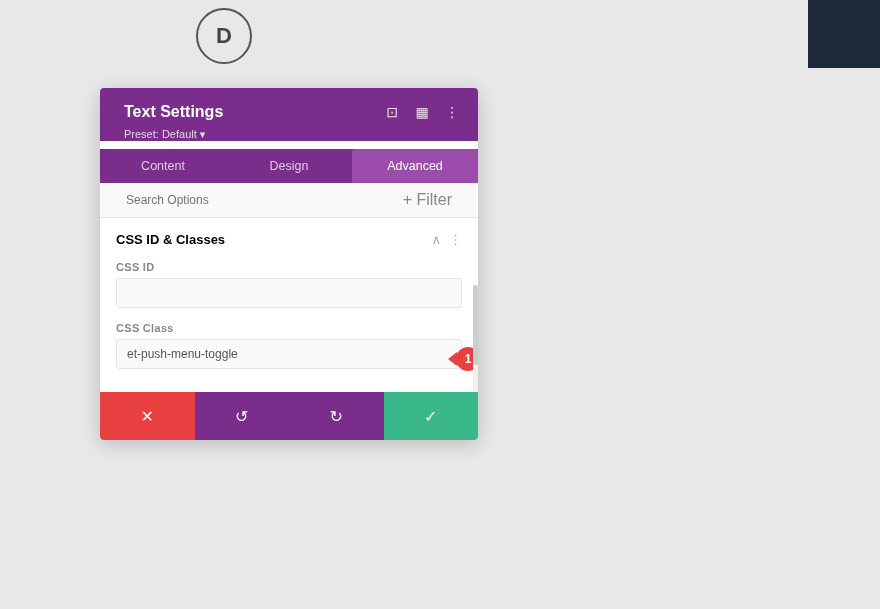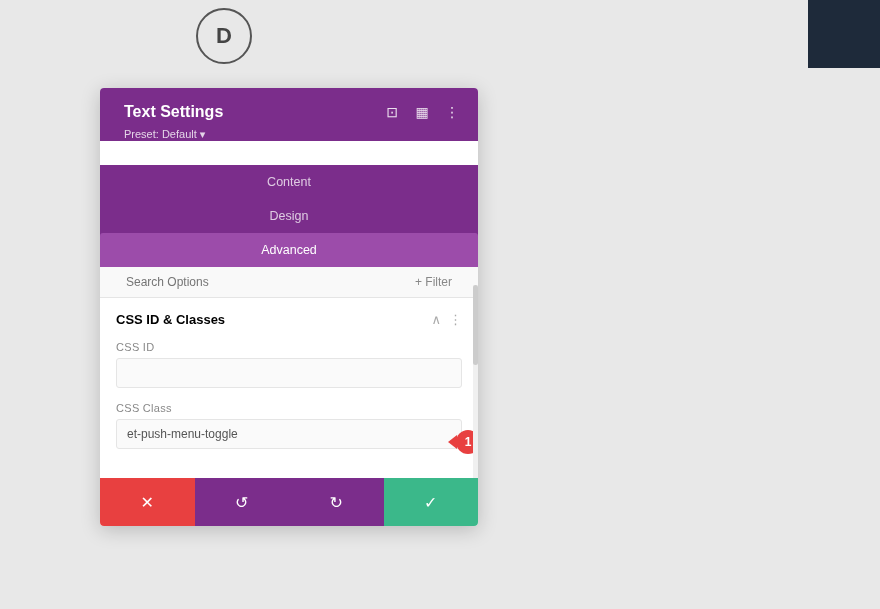--- a/index.html
+++ b/index.html
@@ -85,29 +85,28 @@
       width: 20px;
       height: 20px;
       display: flex;
       align-items: center;
       justify-content: center;
     }
 
     .panel-preset {
       color: rgba(255,255,255,0.8);
       font-size: 11px;
-      margin-bottom: 24px;
+      margin-bottom: 8px;
       cursor: pointer;
     }
 
     
     .panel-tabs {
       display: flex;
       background: #7b2d8b;
-      flex-direction: column;
     }
 
     .tab {
       flex: 1;
       text-align: center;
       padding: 10px 0;
       color: rgba(255,255,255,0.75);
       font-size: 12.5px;
       cursor: pointer;
       font-weight: 500;
@@ -135,21 +134,21 @@
       font-size: 12px;
       color: #999;
       outline: none;
     }
 
     .filter-btn {
       display: flex;
       align-items: center;
       gap: 4px;
       color: #888;
-      font-size: 12px;
+      font-size: 16px;
       cursor: pointer;
       background: none;
       border: none;
     }
 
     
     .panel-body {
       padding: 0;
       background: #fff;
     }
@@ -186,21 +185,21 @@
 
     
     .form-body {
       padding: 0 16px 16px 16px;
     }
 
     .field-label {
       font-size: 11px;
       color: #888;
       margin-bottom: 5px;
-      font-weight: 400;
+      font-weight: 700;
       letter-spacing: 0.3px;
     }
 
     .field-input {
       width: 100%;
       padding: 7px 10px;
       border: 1px solid #e5e5e5;
       border-radius: 3px;
       font-size: 12px;
       color: #555;
@@ -348,21 +347,21 @@
       <div class="form-body">
 
         <div>
           <div class="field-label">CSS ID</div>
           <input class="field-input" type="text" value="" style="">
         </div>
 
         <div>
           <div class="field-label">CSS Class</div>
           <div class="field-wrapper">
-            <input class="field-input" type="text" style="margin-bottom: 16px;" value="et-push-menu-toggle">
+            <input class="field-input" type="text" style="margin-bottom: 10px;" value="et-push-menu-toggle">
             <div class="annotation-badge">
               <span>1</span>
             </div>
           </div>
         </div>
       </div>
     </div>
 
 
     <div class="section section-collapsed">

